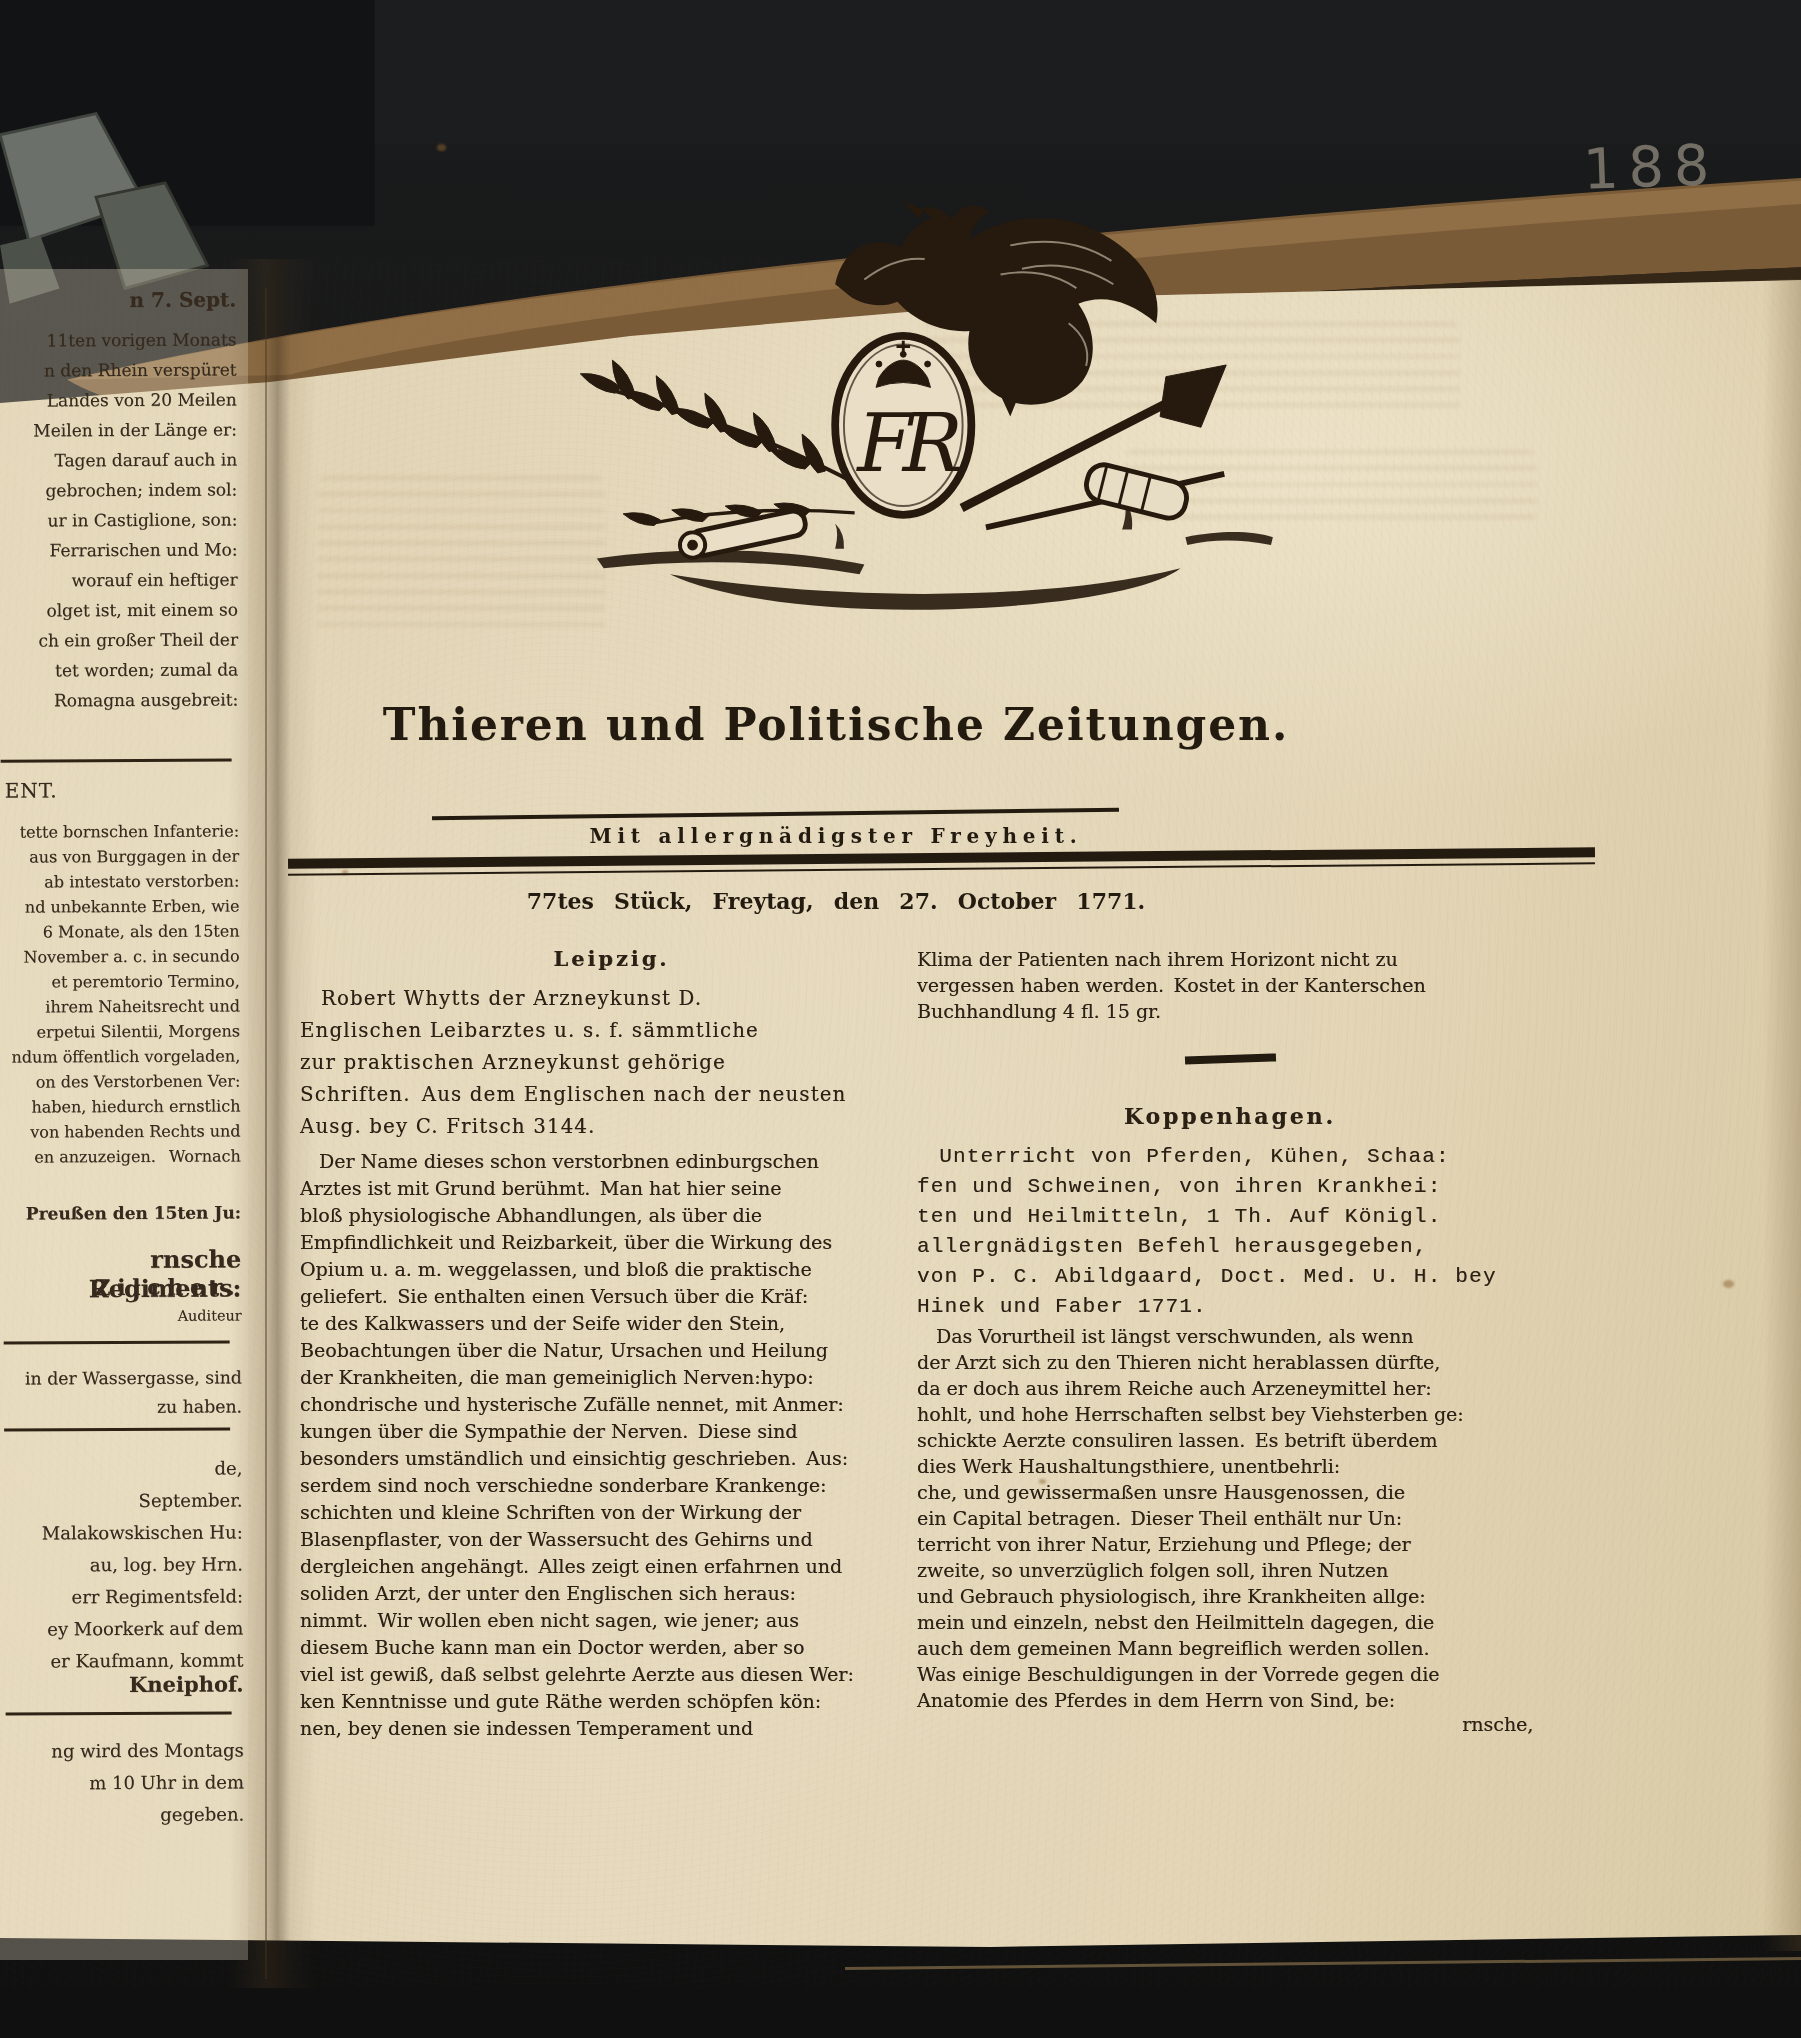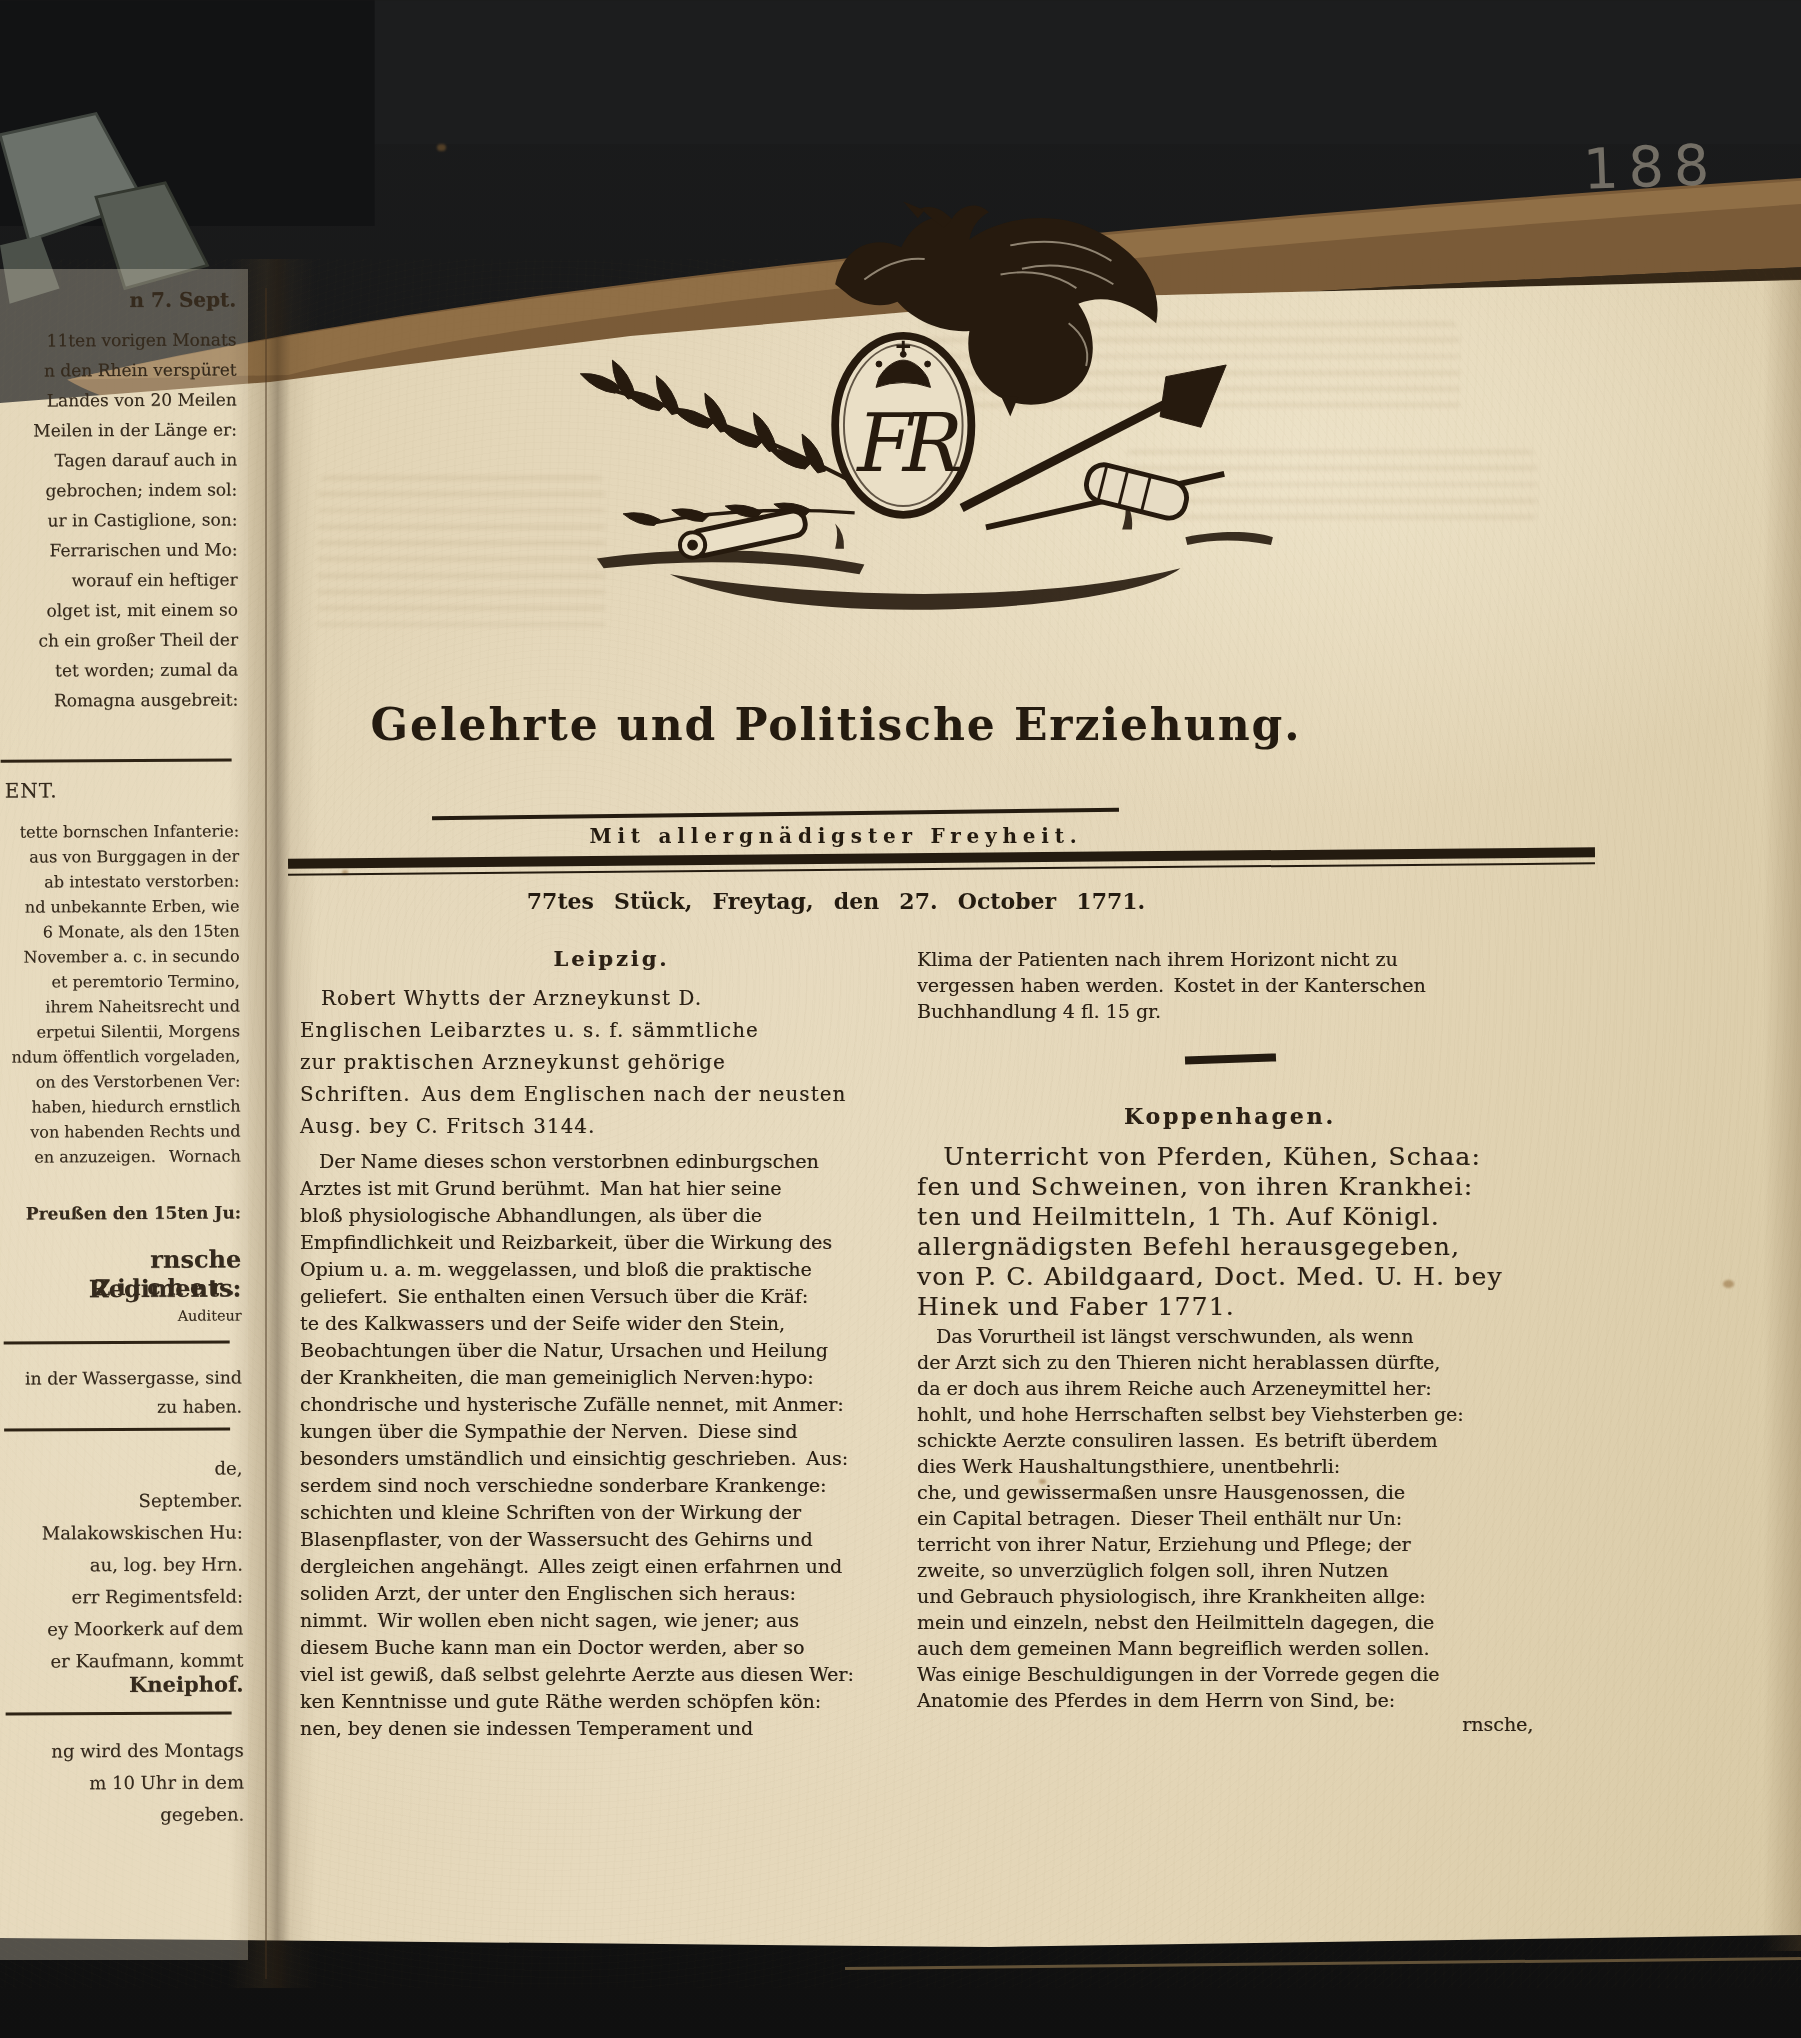--- a/index.html
+++ b/index.html
@@ -59,21 +59,21 @@
   .issueline{font-size:22px;font-weight:600;word-spacing:12.5px;}
   .rule-thin{background:#241b10;height:3.8px;transform:rotate(-.7deg);}
   .rule-thick{background:#241b10;height:9.6px;transform:rotate(-.5deg);}
   .rule-sub{background:#241b10;height:1.9px;transform:rotate(-.5deg);}
   
   .col{color:#2b2014;text-shadow:0.3px 0.3px 0.6px rgba(43,32,20,.5);}
   .colhead{font-size:21px;font-weight:bold;letter-spacing:2.9px;text-align:center;}
   .annc{font-size:19.7px;letter-spacing:1.2px;line-height:32px;}
   .body1{font-size:19px;line-height:27px;}
   .body2{font-size:19px;line-height:26px;}
-  .annc2{font-size:25px;letter-spacing:1.2px;line-height:30px;}
+  .annc2{font-size:21px;letter-spacing:1.2px;line-height:30px;font-family:Liberation Mono, monospace;}
   .shortbar{background:#241b10;height:7.7px;transform:rotate(-2deg);}
   .catchword{font-size:19px;text-align:right;padding-right:9.6px;}
 </style>
 </head>
 <body>
 
 <div class="stage">
 
   <svg class="abs topedge-svg" viewBox="0 0 1875 470">
     <rect x="380" y="0" width="1495" height="150" fill="#1c1d1e"></rect>
@@ -218,21 +218,21 @@
       <line x1="363" y1="164" x2="377" y2="164" stroke-width="3"></line>
     </g>
     <text x="372" y="292" text-anchor="middle" font-family="DejaVu Serif, Liberation Serif, serif" font-size="82" font-style="italic" letter-spacing="-10" fill="#261a0e">FR</text>
     <g transform="rotate(-12 215 355)" stroke="#261a0e">
       <rect x="150" y="342" width="120" height="26" rx="12" fill="#eadfc6" stroke-width="5"></rect>
       <circle cx="152" cy="355" r="13" fill="#eadfc6" stroke-width="4"></circle>
       <circle cx="152" cy="355" r="5" fill="#261a0e"></circle>
     </g>
   </svg>
 
-  <div class="abs masttext bigtitle" style="top:699px">Gelehrte und Politische Erziehung.</div>
+  <div class="abs masttext bigtitle" style="top:699px">Thieren und Politische Zeitungen.</div>
   <div class="abs rule-thin" style="left:432px;top:812px;width:687px"></div>
   <div class="abs masttext motto" style="top:824px">Mit allergnädigster Freyheit.</div>
   <div class="abs rule-thick" style="left:288px;top:853px;width:1307px"></div>
   <div class="abs rule-sub" style="left:288px;top:868px;width:1307px"></div>
   <div class="abs masttext issueline" style="top:888px">77tes Stück, Freytag, den 27. October 1771.</div>
 
   <div class="abs col" style="left:300px;top:946px;width:623px">
     <div class="colhead">Leipzig.</div>
     <div class="annc lines" style="margin-top:11.5px"> Robert Whytts der Arzneykunst D.
 Englischen Leibarztes u. s. f. sämmtliche

